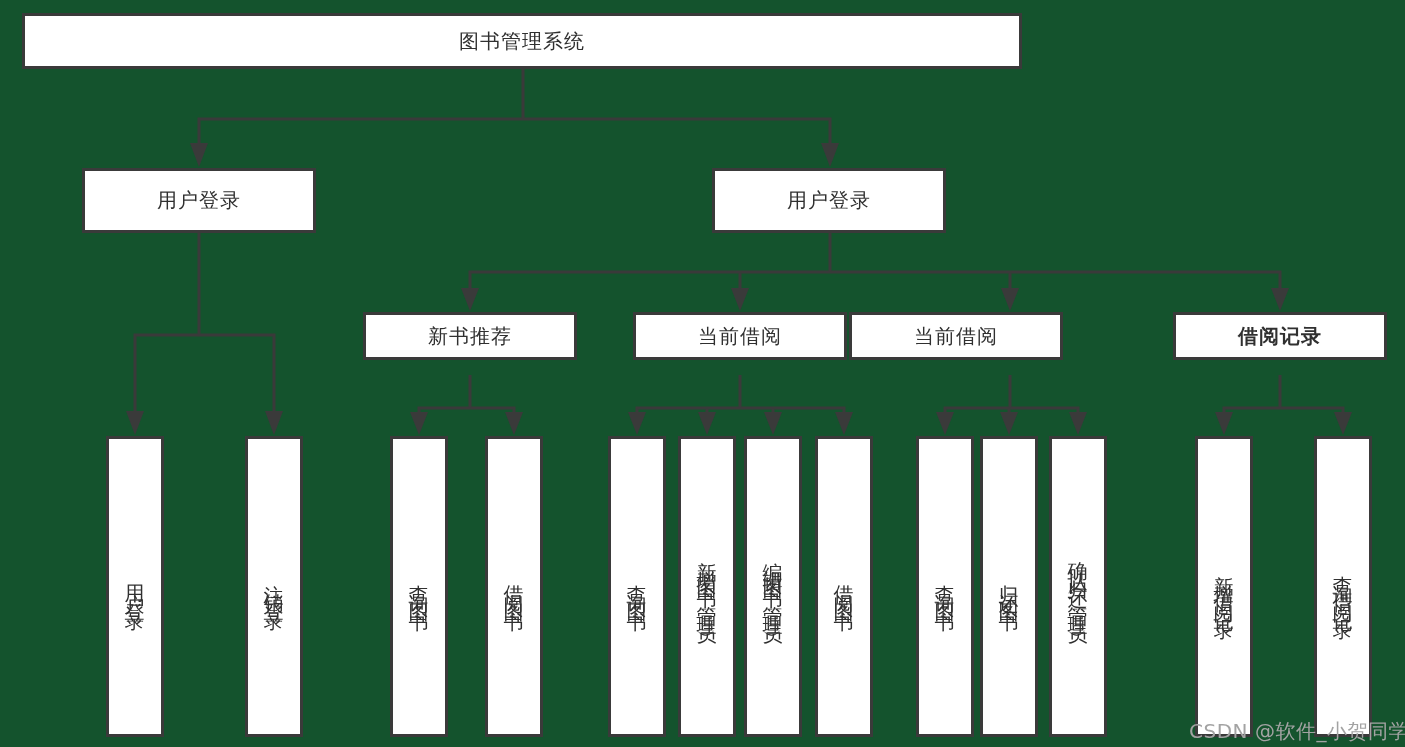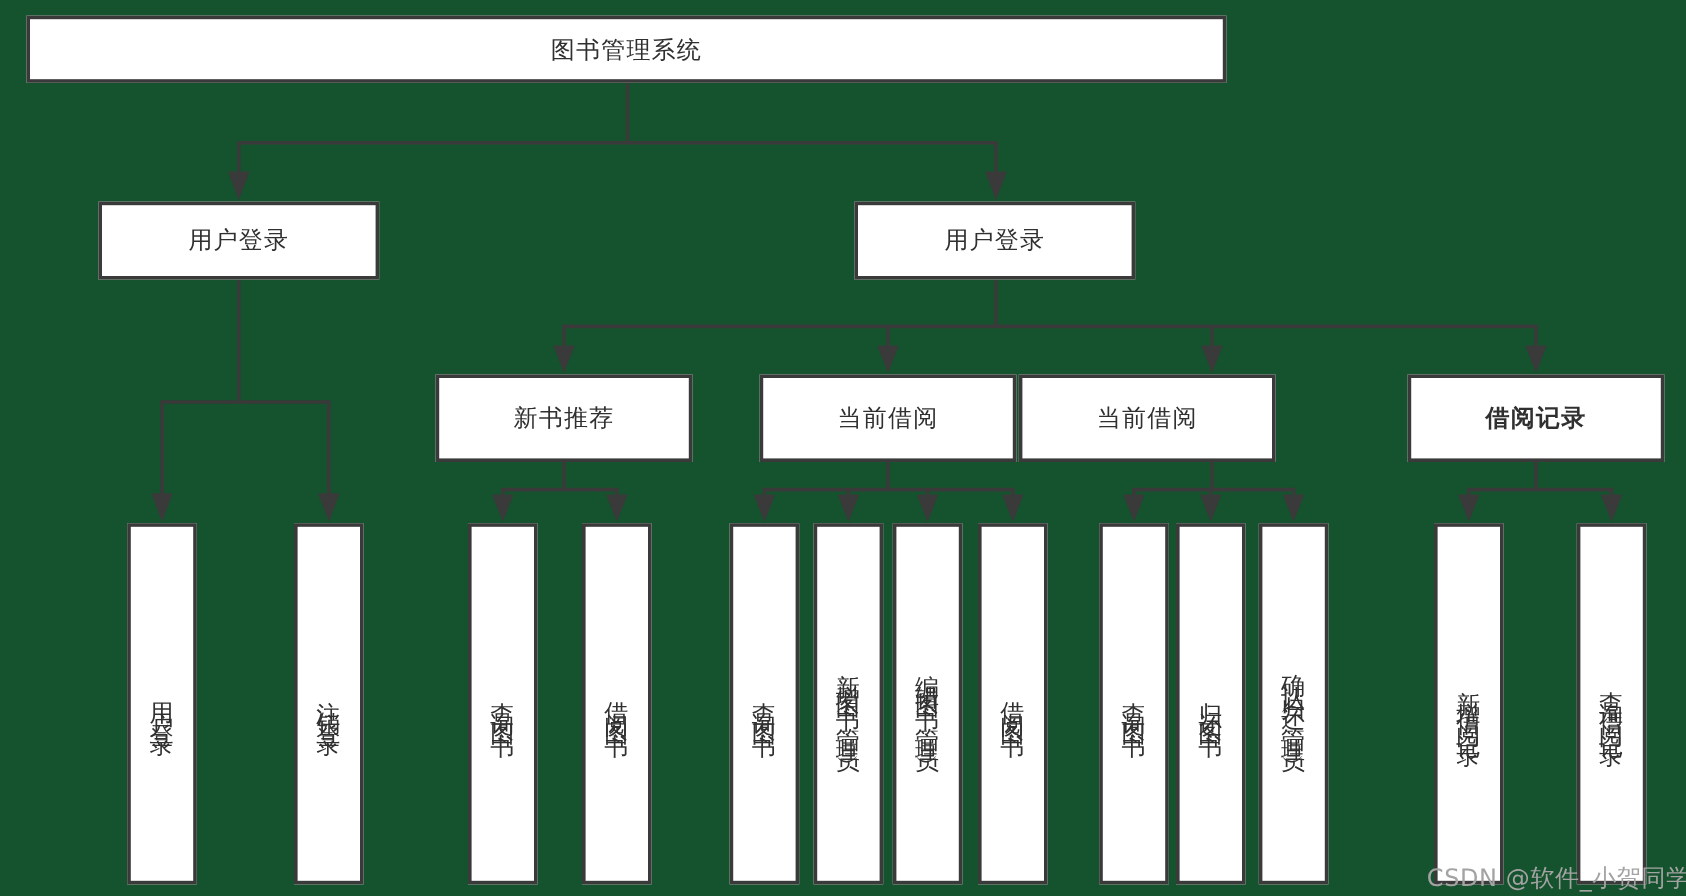--- a/index.html
+++ b/index.html
@@ -9,21 +9,21 @@
   }
   svg.wires{position:absolute;left:0;top:0;width:1405px;height:747px;z-index:1;}
   .box{
     position:absolute;box-sizing:border-box;background:#ffffff;
     border:3px solid #3a3a3a;display:flex;align-items:center;justify-content:center;
     z-index:2;
   }
   .hlabel{font-size:20px;letter-spacing:1px;white-space:nowrap;}
   .root{left:22px;top:13px;width:1000px;height:56px;}
   .lvl1{width:234px;height:65px;top:168px;}
-  .lvl2{width:214px;height:73px;top:312px;align-items:center;}
+  .lvl2{width:214px;height:48px;top:312px;align-items:center;}
   .vbox{width:58px;height:301px;top:436px;}
   .vbox .vtext{
     writing-mode:vertical-rl;text-orientation:mixed;
     font-size:20px;letter-spacing:9px;line-height:1;white-space:nowrap;
   }
   .watermark{
     position:absolute;left:1189px;top:718px;z-index:3;
     font-size:20px;color:#a3a3a3;letter-spacing:.5px;white-space:nowrap;
   }
 </style>

